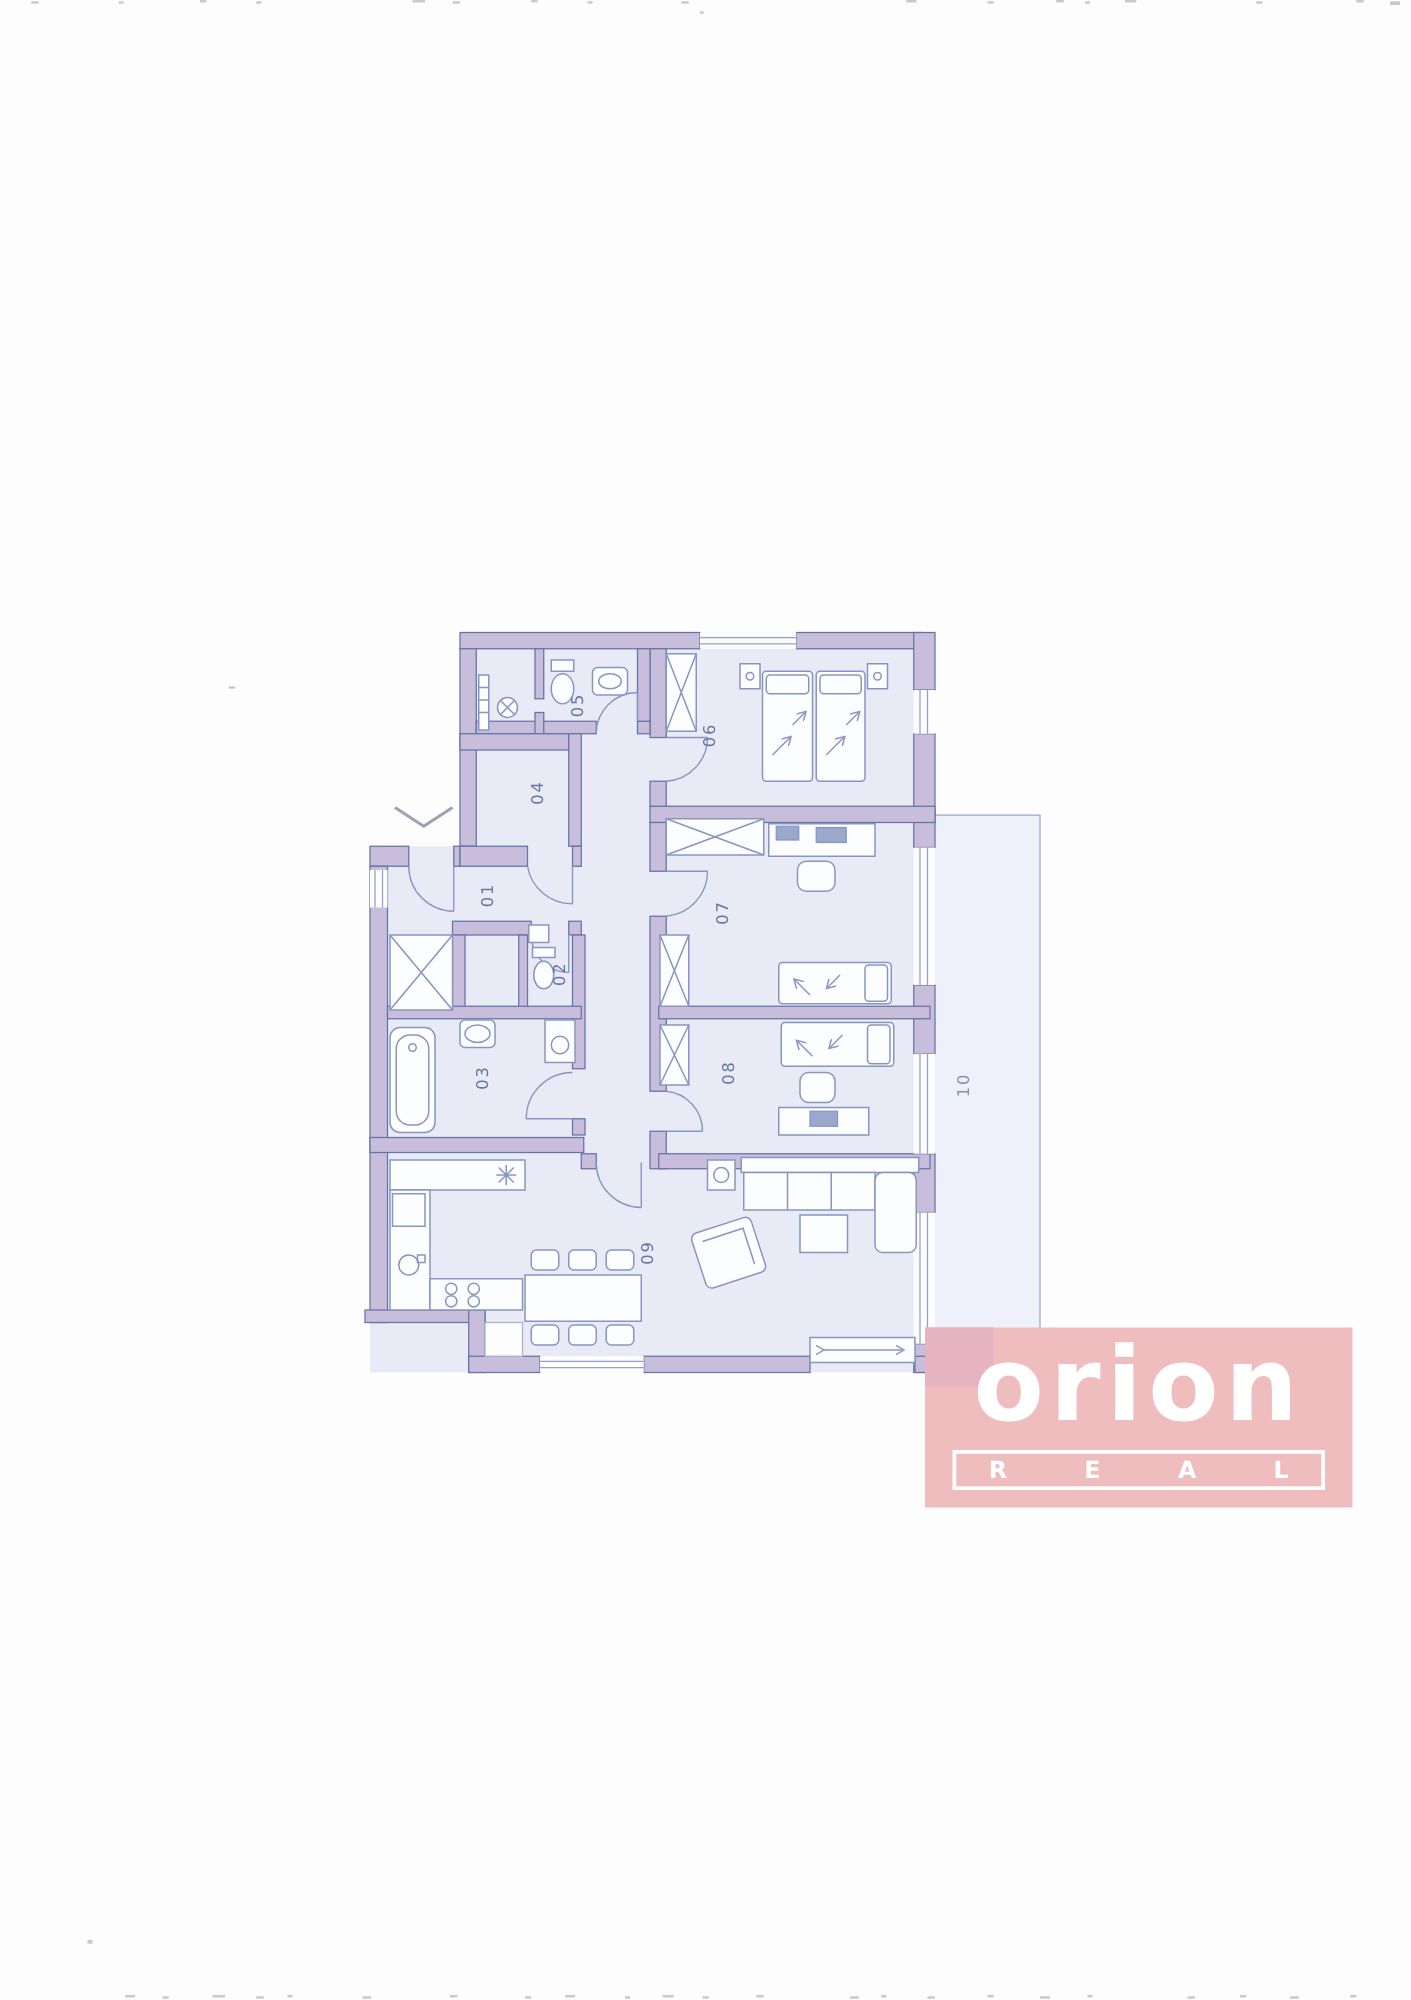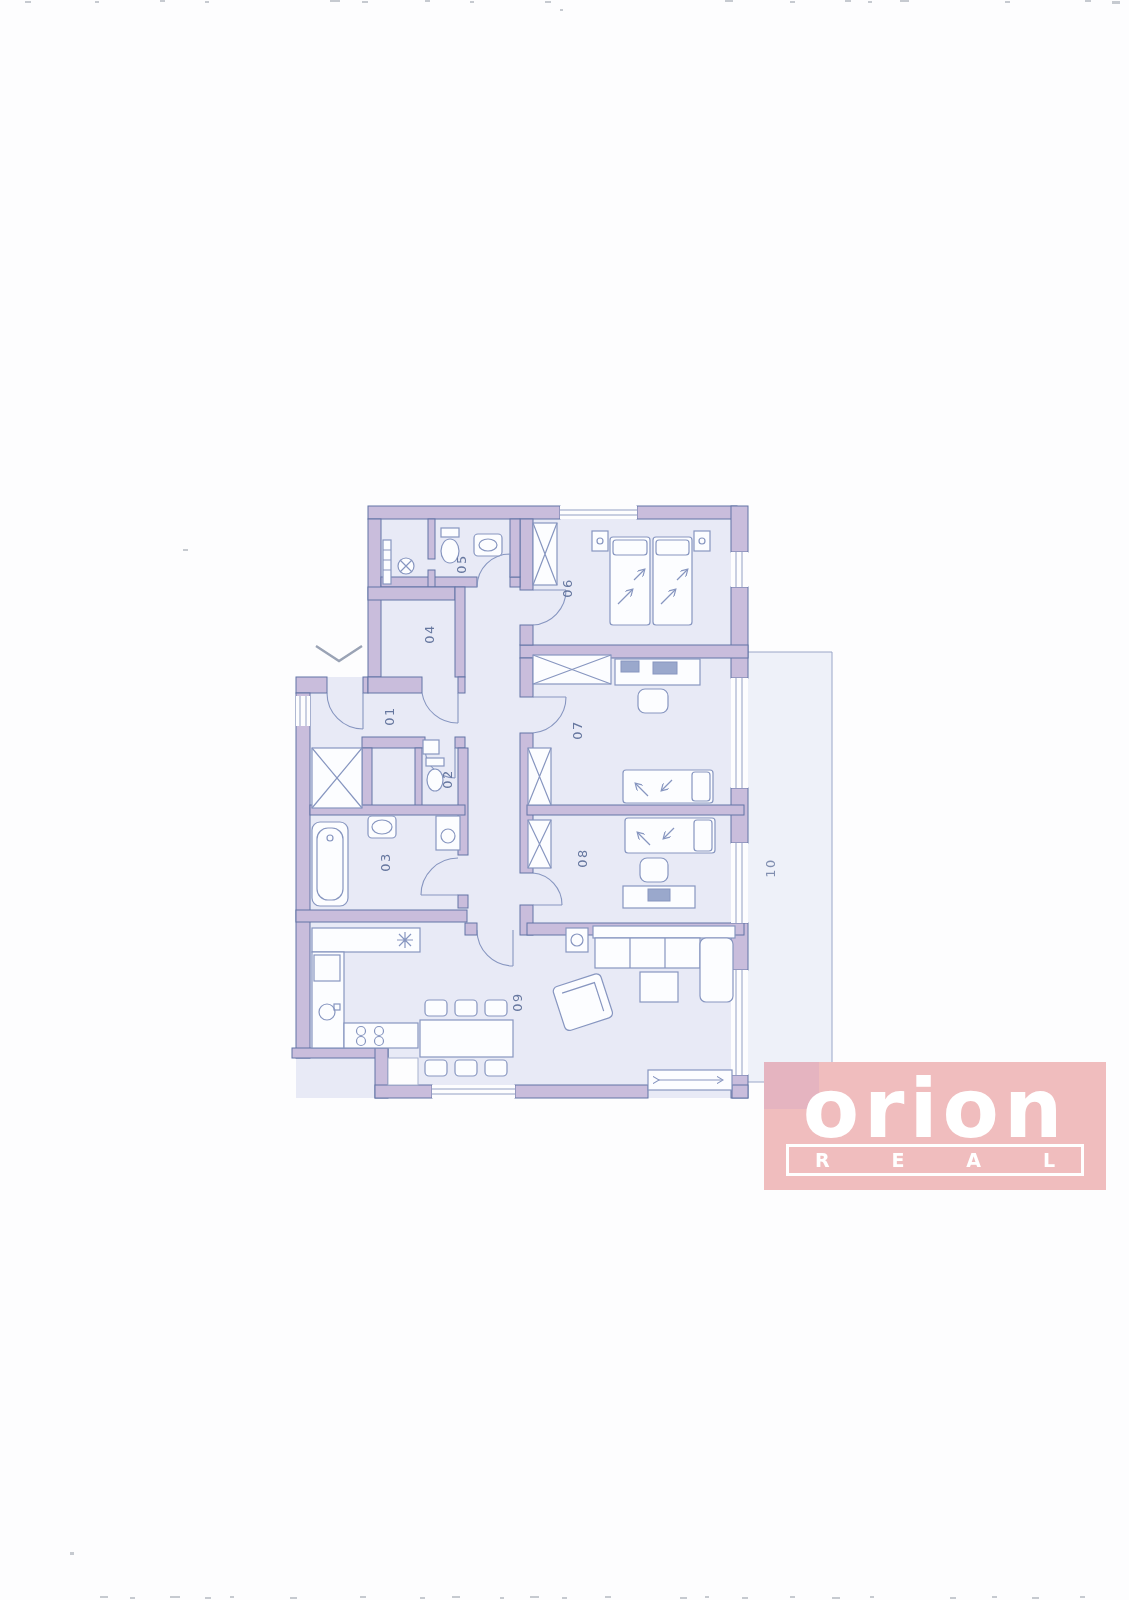--- a/index.html
+++ b/index.html
@@ -18,21 +18,21 @@
   .furnd{fill:#9aa8cc;stroke:var(--furn);stroke-width:1;}
   .door{fill:none;stroke:var(--furn);stroke-width:1.1;}
   .win{fill:#fdfdfe;stroke:none;}
   .winline{fill:none;stroke:#93a0c4;stroke-width:1;}
   .lbl{fill:var(--label);font:13px "DejaVu Sans",sans-serif;letter-spacing:1.5px;text-anchor:middle;}
   .lbl-light{opacity:.8;}
   .artifact{fill:var(--artifact);}
   .chevron{fill:none;stroke:#9aa3b5;stroke-width:2.4;}
   .terrace{fill:var(--terraceFill);}
   .terraceline{fill:none;stroke:var(--terraceStroke);stroke-width:1;}
-  .logo{position:absolute;left:764px;top:1062px;width:342px;height:128px;background:var(--logoBg);}
+  .logo{position:absolute;left:740px;top:1062px;width:342px;height:144px;background:var(--logoBg);}
   .logo-overlap{position:absolute;left:0;top:0;width:55px;height:47px;background:var(--logoOverlap);}
   .logo-brand{position:absolute;left:0;right:0;top:6px;text-align:center;color:var(--logoText);
       font-size:82px;line-height:1.0;font-weight:800;letter-spacing:5px;
       font-family:"DejaVu Sans",sans-serif;}
   .logo-sub{position:absolute;left:22px;right:22px;bottom:14px;height:26px;border:3px solid var(--logoText);
       display:flex;align-items:center;justify-content:space-between;padding:0 26px;
       color:var(--logoText);font-size:19px;font-weight:700;}
 </style>
 </head>
 <body>

